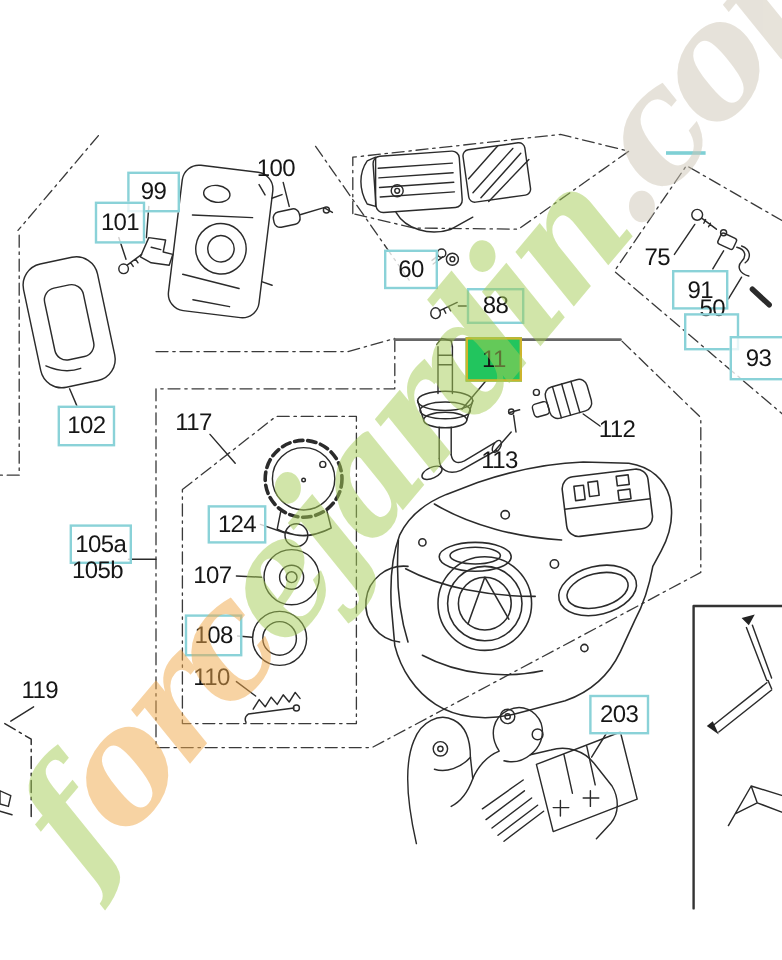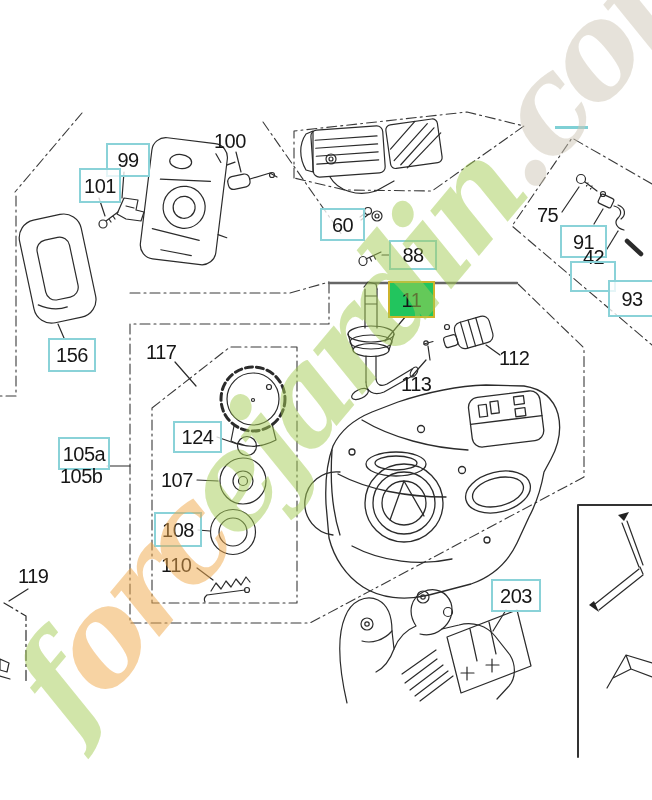--- a/index.html
+++ b/index.html
@@ -220,27 +220,27 @@
         <path d="M639 569 L595 604 M643 575 L599 610"></path>
         <path d="M589 605 L599 612 L594 601 Z" fill="#222" stroke="none"></path>
         <path d="M607 688 L626 655 L652 663 M613 678 L631 669 L652 677 M626 655 L631 669"></path>
       </g>
     </g>
   </svg>
 
   <div class="lbl boxed" style="left:106px;top:143px;width:40px;height:30px">99</div>
   <div class="lbl boxed" style="left:79px;top:168px;width:38px;height:31px">101</div>
   <div class="lbl plain" style="left:214px;top:131px">100</div>
-  <div class="lbl boxed" style="left:48px;top:338px;width:44px;height:30px">156</div>
+  <div class="lbl boxed" style="left:48px;top:338px;width:44px;height:30px">102</div>
   <div class="lbl boxed" style="left:320px;top:208px;width:41px;height:29px">60</div>
   <div class="lbl boxed" style="left:389px;top:240px;width:44px;height:26px">88</div>
   <div class="lbl hl" style="left:388px;top:281px;width:43px;height:33px">11</div>
   <div class="lbl plain" style="left:537px;top:205px">75</div>
   <div class="lbl boxed" style="left:560px;top:225px;width:43px;height:29px">91</div>
-  <div class="lbl plain" style="left:583px;top:247px">42</div>
+  <div class="lbl plain" style="left:583px;top:247px">50</div>
   <div class="empty-box" style="left:570px;top:261px;width:42px;height:27px"></div>
   <div class="lbl boxed" style="left:608px;top:280px;width:44px;height:33px">93</div>
   <div class="lbl plain" style="left:146px;top:342px">117</div>
   <div class="lbl boxed" style="left:173px;top:421px;width:45px;height:28px">124</div>
   <div class="lbl plain" style="left:161px;top:470px">107</div>
   <div class="lbl boxed" style="left:154px;top:512px;width:44px;height:31px">108</div>
   <div class="lbl plain" style="left:161px;top:555px">110</div>
   <div class="lbl boxed" style="left:58px;top:437px;width:48px;height:29px">105a</div>
   <div class="lbl plain" style="left:60px;top:466px">105b</div>
   <div class="lbl plain" style="left:499px;top:348px">112</div>

